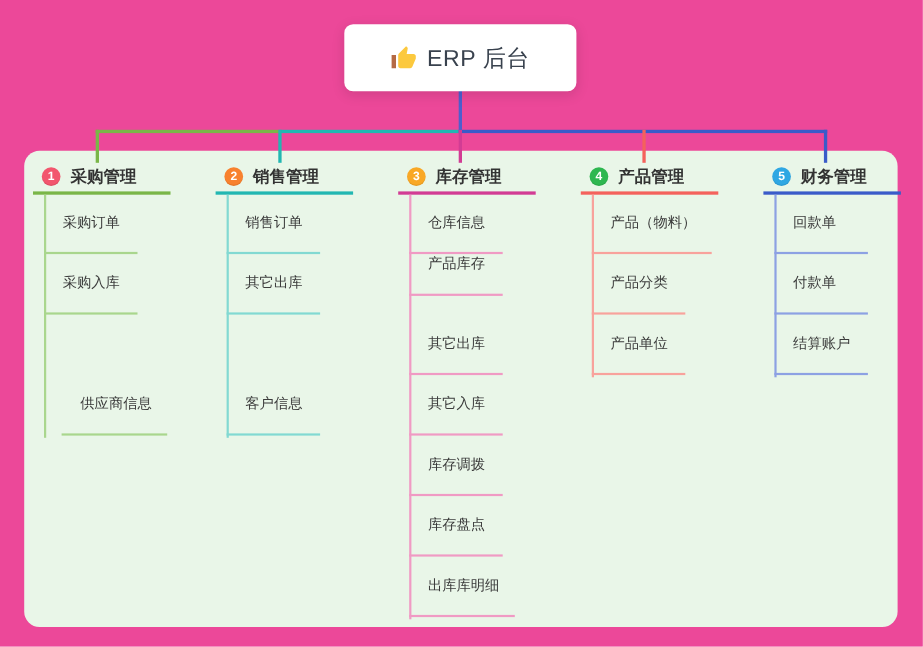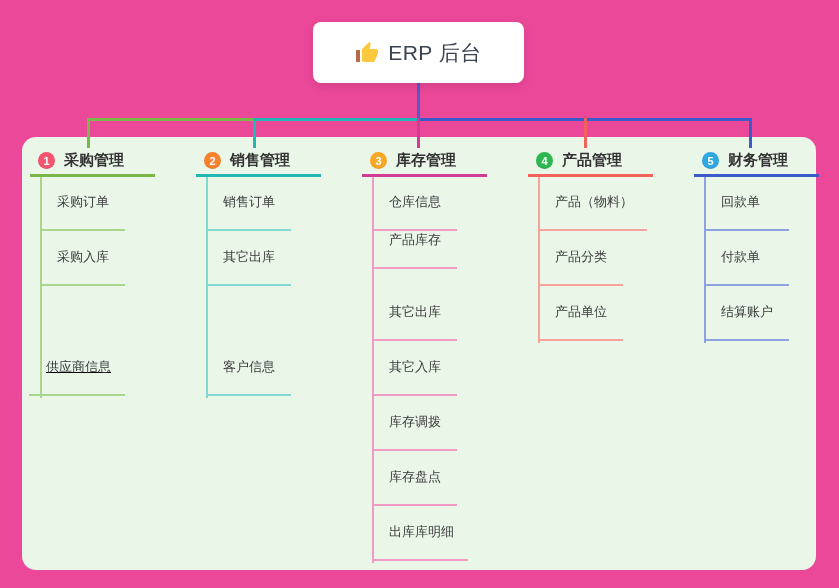--- a/index.html
+++ b/index.html
@@ -76,21 +76,21 @@
     <span class="badge" style="background-color: rgb(242, 86, 110);">1</span>
     <span class="branch-label">采购管理</span>
   </div>
   <div class="vline" style="left: 40px; height: 221px; background-color: rgb(169, 214, 141);"></div>
   <div class="child" style="left: 40px; top: 204px; border-bottom-color: rgb(169, 214, 141);">
     <span class="child-label">采购订单</span>
     </div>
   <div class="child" style="left: 40px; top: 259px; border-bottom-color: rgb(169, 214, 141);">
     <span class="child-label">采购入库</span>
     </div>
-  <div class="child" style="left: 29px; top: 369px; border-bottom-color: rgb(169, 214, 141); text-decoration: underline;">
+  <div class="child" style="left: 56px; top: 369px; border-bottom-color: rgb(169, 214, 141);">
     <span class="child-label">供应商信息</span>
     </div>
 
   <div class="branch-head" style="left: 196px; border-bottom-color: rgb(34, 183, 178);">
     <span class="badge" style="background-color: rgb(248, 129, 46);">2</span>
     <span class="branch-label">销售管理</span>
   </div>
   <div class="vline" style="left: 206px; height: 221px; background-color: rgb(130, 217, 210);"></div>
   <div class="child" style="left: 206px; top: 204px; border-bottom-color: rgb(130, 217, 210);">
     <span class="child-label">销售订单</span>

